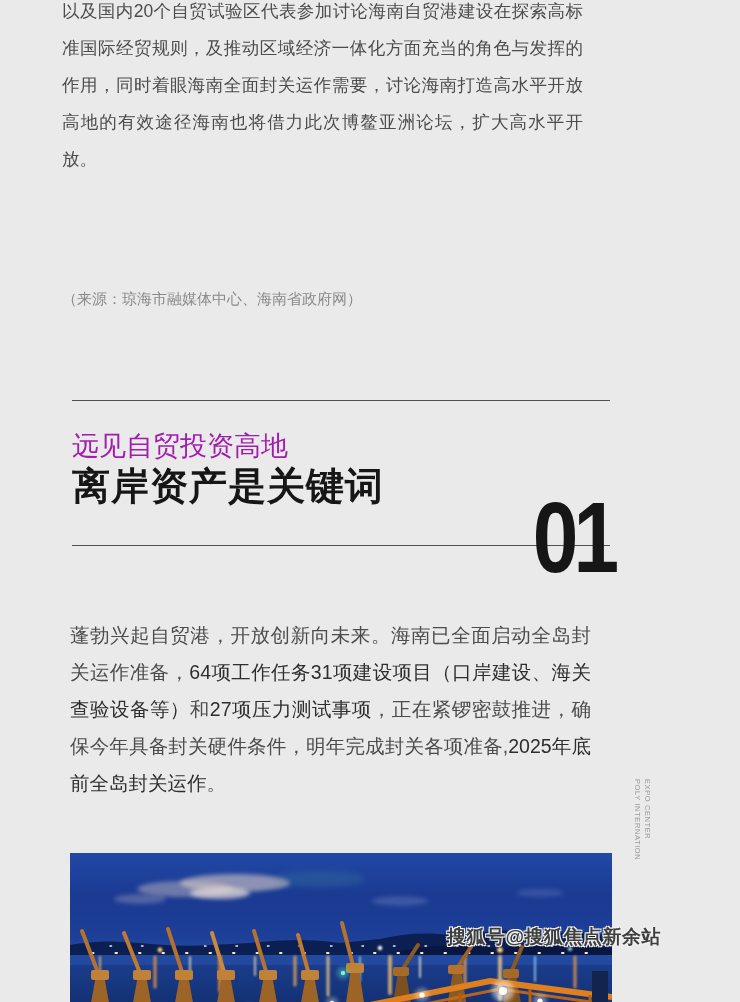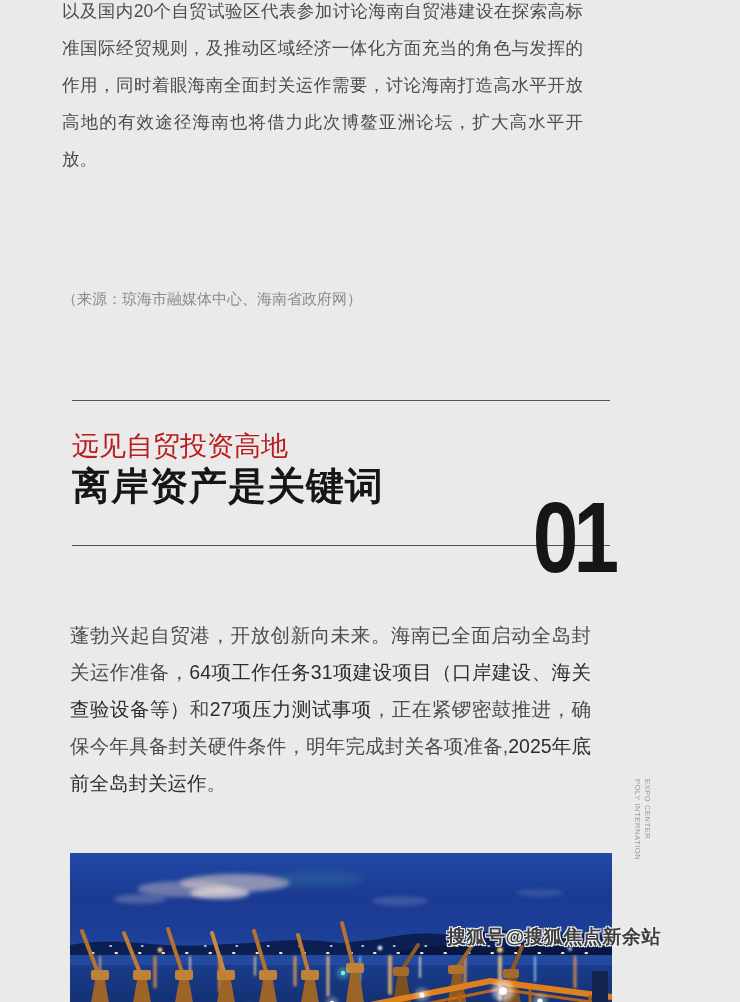--- a/index.html
+++ b/index.html
@@ -10,21 +10,21 @@
   html,body{margin:0;padding:0;}
   body{font-family:"Liberation Sans","DejaVu Sans",sans-serif;background:var(--bg);}
   .page{position:relative;width:663px;height:1002px;background:var(--bg);overflow:hidden;}
 
   .p1{margin:-7px 80px 0 62px;font-size:17.5px;line-height:37px;color:var(--text_body);
       text-align:justify;text-justify:inter-ideograph;}
   .source{margin:111px 80px 0 62px;font-size:15px;line-height:20px;color:var(--text_source);
       }
 
   .sec{position:relative;margin:91px 53px 0 72px;border-top:1.5px solid var(--divider);}
-  .eyebrow{margin-top:28px;font-size:27px;line-height:34px;font-weight:500;color:#b91c1c;}
+  .eyebrow{margin-top:28px;font-size:27px;line-height:34px;font-weight:500;color:#a21caf;}
   .title{margin:0;font-size:38px;line-height:46px;font-weight:700;color:var(--text_heading);letter-spacing:1px;}
   .rule2{margin-top:36px;border-top:1.5px solid var(--divider);height:0;}
   .num{position:absolute;right:-4px;top:86px;font-size:100px;line-height:1;font-weight:800;
       color:var(--text_heading);letter-spacing:-6px;transform:scaleX(.82);transform-origin:100% 50%;}
 
   .p2{margin:71px 72px 0 70px;font-size:19.5px;line-height:37px;color:var(--text_body);
       text-align:justify;text-justify:inter-ideograph;}
   .p2 b{font-weight:400;color:var(--text_bold);}
 
   .photo{margin:51px 0 0 70px;width:542px;height:222px;overflow:hidden;background:#16317f;}

